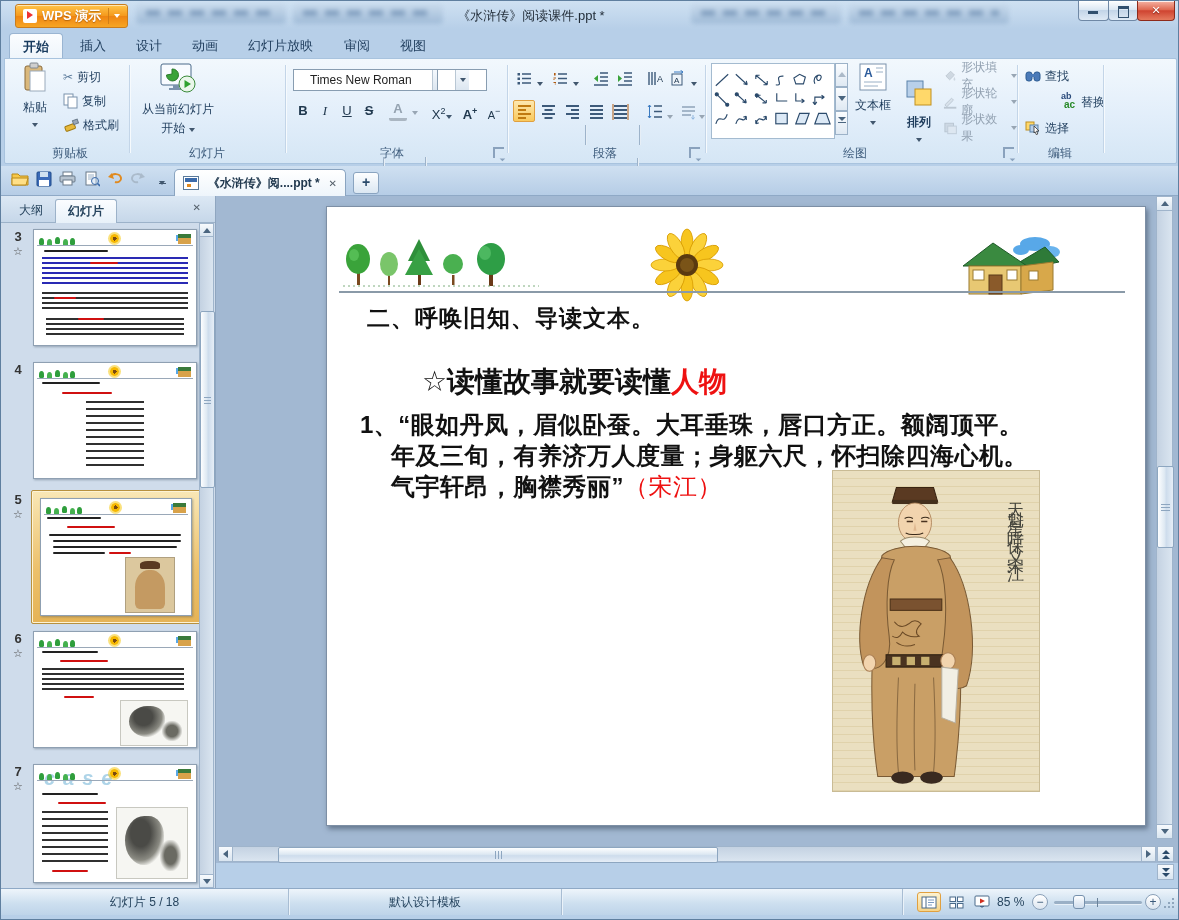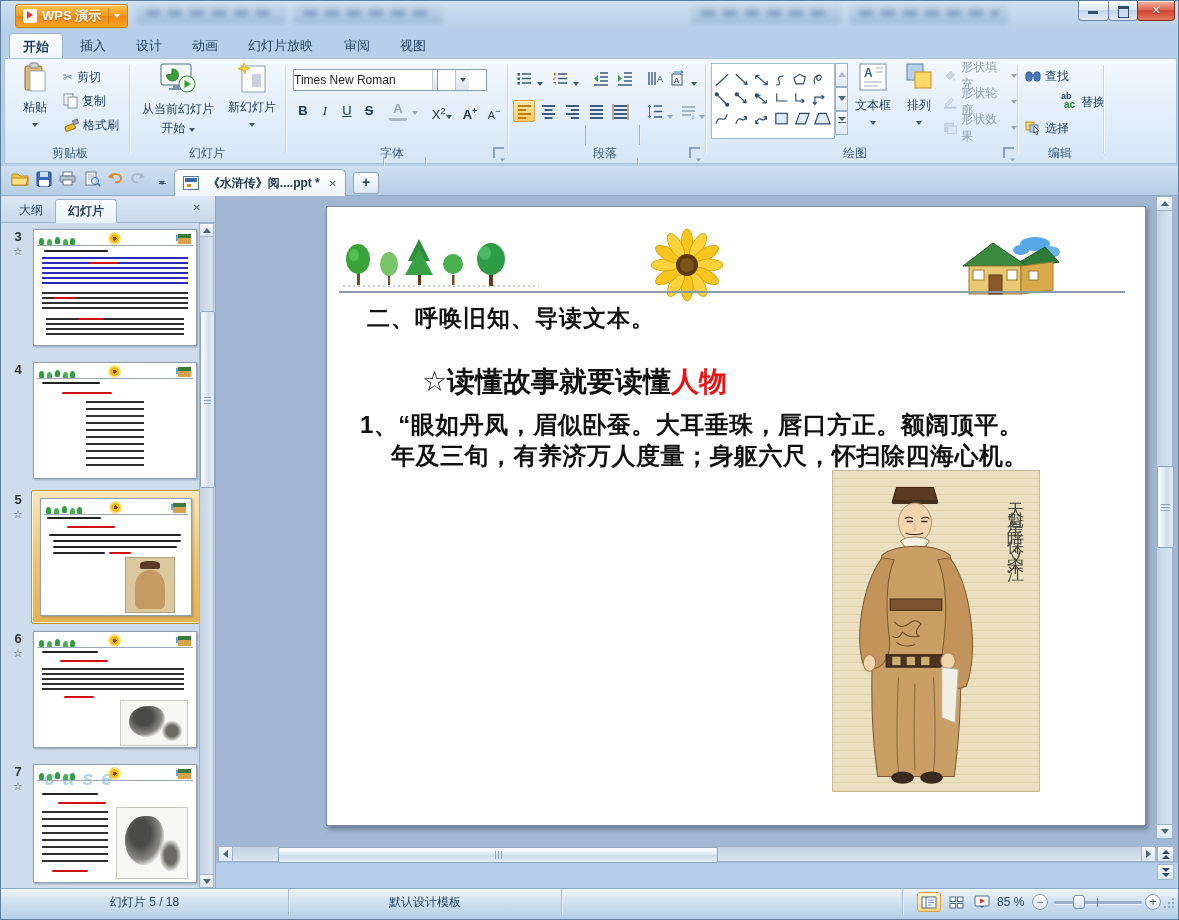--- a/index.html
+++ b/index.html
@@ -31,21 +31,21 @@
   #ribbon{position:absolute;left:3px;top:57px;width:1173px;height:106px;background:linear-gradient(#f2f8fd,#e2eefa 55%,#d5e6f5);border:1px solid #a8c3de;border-radius:0 2px 2px 2px;box-sizing:border-box;}
   .vsep{position:absolute;top:6px;height:88px;width:1px;background:#c3d5e8;box-shadow:1px 0 0 #f6fafd;}
   .grp-label{position:absolute;top:86px;font-size:12px;color:#3f5d7d;text-align:center;}
   .launcher{position:absolute;top:88px;width:9px;height:9px;border-left:2px solid #8aa2bd;border-top:2px solid #8aa2bd;}
   .launcher::after{content:"";position:absolute;right:-1px;bottom:-1px;width:0;height:0;border-left:4px solid transparent;border-top:4px solid transparent;border-right:4px solid #8aa2bd;transform:rotate(45deg);}
   .bigbtn{position:absolute;top:3px;height:82px;text-align:center;font-size:12px;color:#1e3c5c;border-radius:3px;}
   .bigbtn .lbl{display:block;margin-top:2px;}
   .smbtn{position:absolute;height:20px;display:flex;align-items:center;gap:4px;font-size:12px;color:#1e3c5c;}
   .smbtn.dis{color:#93a2b2;}
   .fontcombo{position:absolute;height:20px;background:#fff;border:1px solid #889db1;font-size:12px;color:#222;display:flex;align-items:center;}
-  .fontcombo .val{flex:1;padding:0 0;white-space:nowrap;overflow:hidden;}
+  .fontcombo .val{flex:1;padding:0 16px;white-space:nowrap;overflow:hidden;}
   .fontcombo .dd{width:13px;height:100%;border-left:1px solid #b9c7d4;background:linear-gradient(#f5f9fd,#dce6f0);display:flex;align-items:center;justify-content:center;}
   .fbtn{position:absolute;top:41px;width:20px;height:22px;line-height:22px;text-align:center;font-size:13px;color:#20384e;border-radius:2px;}
   .pi{width:17px;height:17px;}
   .pbtn{position:absolute;width:22px;height:22px;border-radius:2px;display:flex;align-items:center;justify-content:center;}
   .pbtn.active{background:linear-gradient(#fde8b0,#f9c95c);border:1px solid #e0a040;box-sizing:border-box;}
   .gallery{position:absolute;left:6px;top:4px;width:122px;height:74px;background:#fff;border:1px solid #a4bbd0;}
   .gscroll{position:absolute;left:130px;top:4px;width:13px;height:74px;}
   .gscroll div{height:24px;border:1px solid #9cb2c8;background:linear-gradient(#fbfdff,#dfe9f3);margin-bottom:0px;text-align:center;line-height:22px;font-size:8px;color:#3d5a7a;box-sizing:border-box;}
   .dis-ico{opacity:.45;}
   
@@ -140,20 +140,21 @@
       </div>
     <div class="smudge" style="left:848px;width:160px;">
         <i></i>
       </div>
     <div id="app-btn">
       <span class="logo"></span>
       <span>WPS 演示</span>
       <span class="sep"></span>
       <span class="cr"></span>
     </div>
+    <div id="win-title">《水浒传》阅读课件.ppt *</div>
     <div id="btn-min" class="winbtn">
         <i></i>
       </div>
     <div id="btn-max" class="winbtn">
         <i></i>
       </div>
     <div id="btn-close" class="winbtn">✕</div>
   </div>
 
   <div id="ribbon-tabs">
@@ -210,29 +211,20 @@
       <svg width="38" height="34" viewBox="0 0 38 34">
         <rect x="2" y="2" width="30" height="21" rx="2" fill="#f8fbff" stroke="#4a6a8a"></rect>
         <path d="M13 7 A6 6 0 1 1 7.5 13 L13 12 Z" fill="#3aa33a" stroke="#2a7a2a"></path>
         <rect x="14" y="23" width="6" height="3" fill="#7a92ac"></rect>
           <rect x="10" y="26" width="14" height="2" fill="#7a92ac"></rect>
         <circle cx="28" cy="22" r="8" fill="#eaf6ea" stroke="#3a8a3a"></circle>
         <path d="M25.5 18 L32 22 L25.5 26 Z" fill="#2fa12f"></path>
       </svg>
       <span class="lbl">从当前幻灯片</span>
       <span class="lbl"><span>开始</span> <span class="cr"></span></span>
-    </div>
-    <div class="bigbtn" style="left:218px;width:58px;">
-      <svg width="30" height="32" viewBox="0 0 30 32">
-        <rect x="5" y="4" width="23" height="26" fill="#fff" stroke="#8aa0b6"></rect>
-        <rect x="15" y="12" width="9" height="13" fill="#c8d2dc"></rect>
-        <path d="M7 1 L9 5 L13 6 L9 8 L8 12 L6 8 L1 7 L6 5 Z" fill="#ffd23a" stroke="#e09a00" stroke-width=".7"></path>
-      </svg>
-      <span class="lbl">新幻灯片</span>
-      <span class="cr"></span>
     </div>
     <div class="grp-label" style="left:124px;width:156px;">幻灯片</div>
     <div class="vsep" style="left:280px;"></div>
 
     <div class="fontcombo" style="left:288px;top:10px;width:152px;">
       <span class="val">Times New Roman</span>
       <span class="dd">
           <span class="cr"></span>
         </span>
     </div>
@@ -423,21 +415,21 @@
       <div class="bigbtn" style="left:146px;width:44px;top:3px;">
         <svg width="30" height="30" viewBox="0 0 30 30">
           <rect x="2" y="2" width="26" height="26" fill="#fff" stroke="#7a92ac"></rect>
           <text x="6" y="15" font-size="12" font-weight="bold" fill="#2a5a9a" font-family="sans-serif">A</text>
           <path d="M6 20h18M6 24h14" stroke="#9ab0c6"></path>
             <path d="M18 6h7M18 10h7" stroke="#9ab0c6"></path>
         </svg>
         <span class="lbl">文本框</span>
         <span class="cr"></span>
       </div>
-      <div class="bigbtn" style="left:192px;width:44px;top:3px;">
+      <div class="bigbtn" style="left:192px;width:44px;top:20px;font-weight:bold;">
         <svg width="30" height="30" viewBox="0 0 30 30">
           <rect x="3" y="2" width="16" height="16" fill="#b8d0ea" stroke="#5a82aa"></rect>
           <rect x="11" y="10" width="16" height="16" fill="#ffd86a" stroke="#c09020"></rect>
         </svg>
         <span class="lbl">排列</span>
         <span class="cr"></span>
       </div>
       <div class="smbtn dis" style="left:238px;top:7px;">
         <svg width="15" height="14" viewBox="0 0 15 14" class="dis-ico">
             <path d="M3 7 L8 2 L12 6 L7 11 Z" fill="#aab6c2" stroke="#8a96a2"></path>
@@ -722,20 +714,21 @@
         <rect x="18" y="35" width="11" height="10" fill="#fff" stroke="#9a7a30"></rect>
         <rect x="52" y="35" width="10" height="10" fill="#fff" stroke="#9a7a30"></rect>
         <rect x="74" y="36" width="9" height="9" fill="#fff" stroke="#9a7a30"></rect>
       </svg>
       <div id="slide-rule"></div>
 
       <div id="slide-title">二、呼唤旧知、导读文本。</div>
       <div id="slide-sub"><span>☆读懂故事就要读懂</span><span class="red">人物</span></div>
       <div class="bodyline" style="left:33px;top:202px;">1、“眼如丹凤，眉似卧蚕。大耳垂珠，唇口方正。额阔顶平。</div>
       <div class="bodyline" style="left:64px;top:233px;">年及三旬，有养济万人度量；身躯六尺，怀扫除四海心机。</div>
+      <div class="bodyline" style="left:64px;top:264px;"><span>气宇轩昂，胸襟秀丽”</span><span class="red">（宋江）</span></div>
 
       <div id="painting">
         <svg width="150" height="320" viewBox="0 0 130 310" style="position:absolute;left:8px;top:0;">
           <path d="M46 16 h36 l4 14 h-44 Z" fill="#5a3a22" stroke="#3a2412"></path>
           <rect x="42" y="28" width="44" height="4" fill="#44301c"></rect>
           <ellipse cx="64" cy="50" rx="16" ry="19" fill="#f2d4ae" stroke="#a97d52" stroke-width=".8"></ellipse>
           <path d="M54 46 q4 -2.5 8 0 M70 46 q4 -2.5 8 0" stroke="#3a2a1a" fill="none"></path>
           <path d="M56 49 h6 M70 49 h6" stroke="#4a3220" stroke-width="1.4"></path>
           <path d="M64 50 l-1.5 8 h3 Z" fill="#e0b890"></path>
           <path d="M55 60 q4 2 8 1.5 q5 .5 9 -1.5" stroke="#3a2a1a" fill="none"></path>

